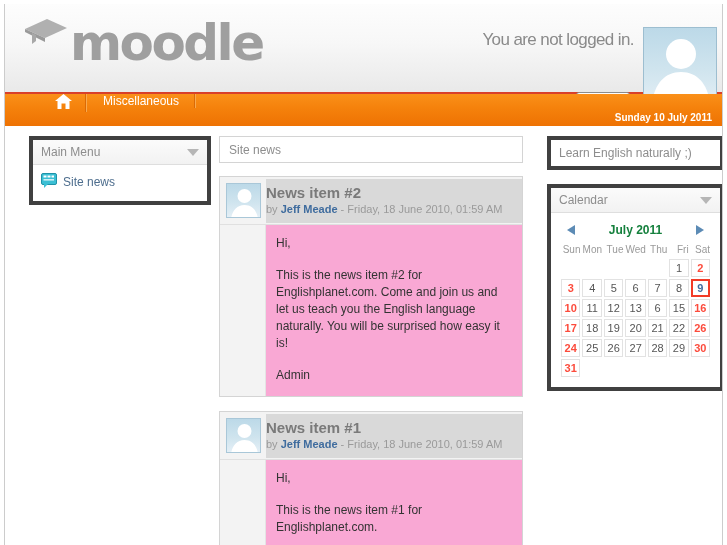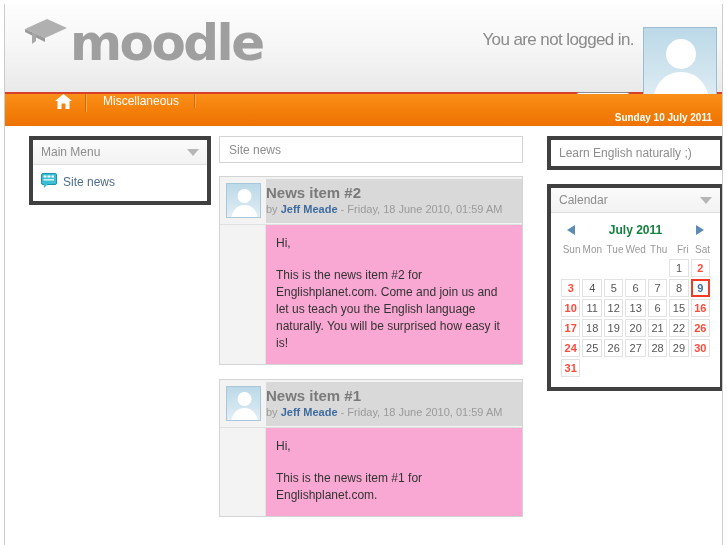--- a/index.html
+++ b/index.html
@@ -416,20 +416,21 @@
           <div class="post-headtext">
             <div class="post-title">News item #2</div>
             <div class="post-byline"><span>by </span><span class="author">Jeff Meade</span><span> - Friday, 18 June 2010, 01:59 AM</span></div>
           </div>
         </div>
         <div class="post-body-row">
           <div class="post-body-gutter"></div>
           <div class="post-body">
             <p>Hi,</p>
             <p>This is the news item #2 for Englishplanet.com. Come and join us and let us teach you the English language naturally. You will be surprised how easy it is!</p>
+            <p>Admin</p>
           </div>
         </div>
       </div>
 
       <div class="post">
         <div class="post-head">
           <div class="post-avatar-cell">
             <div class="avatar-sm">
               <svg width="35" height="35" viewBox="0 0 35 35">
                 <circle cx="17.5" cy="12" r="7" fill="#ffffff"></circle>

